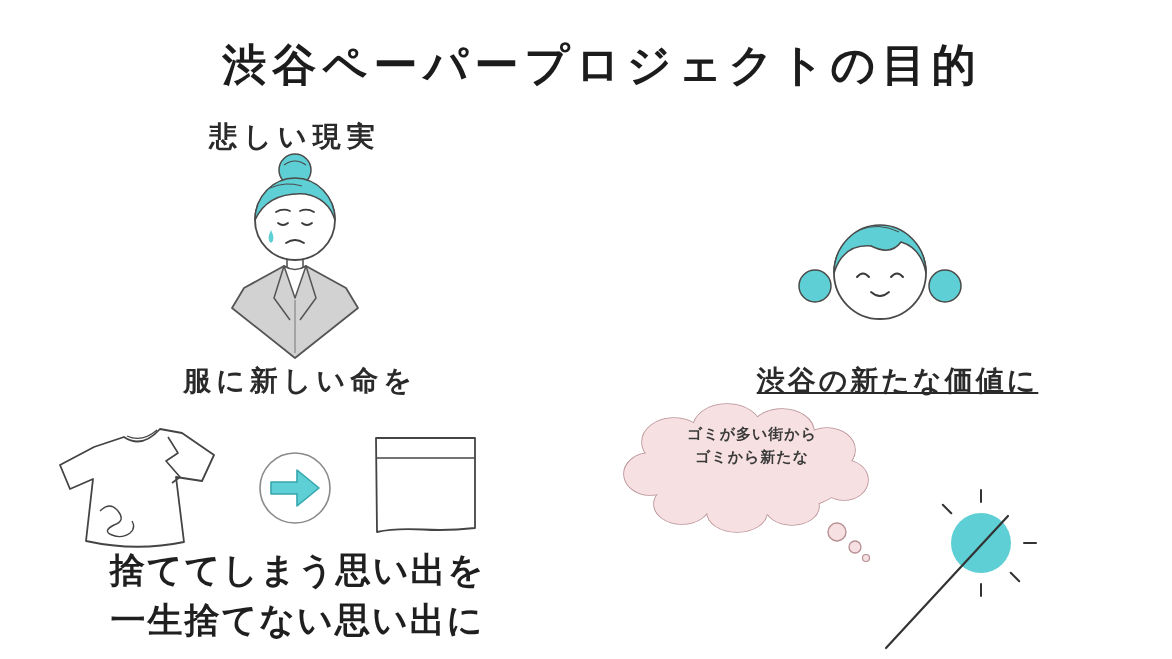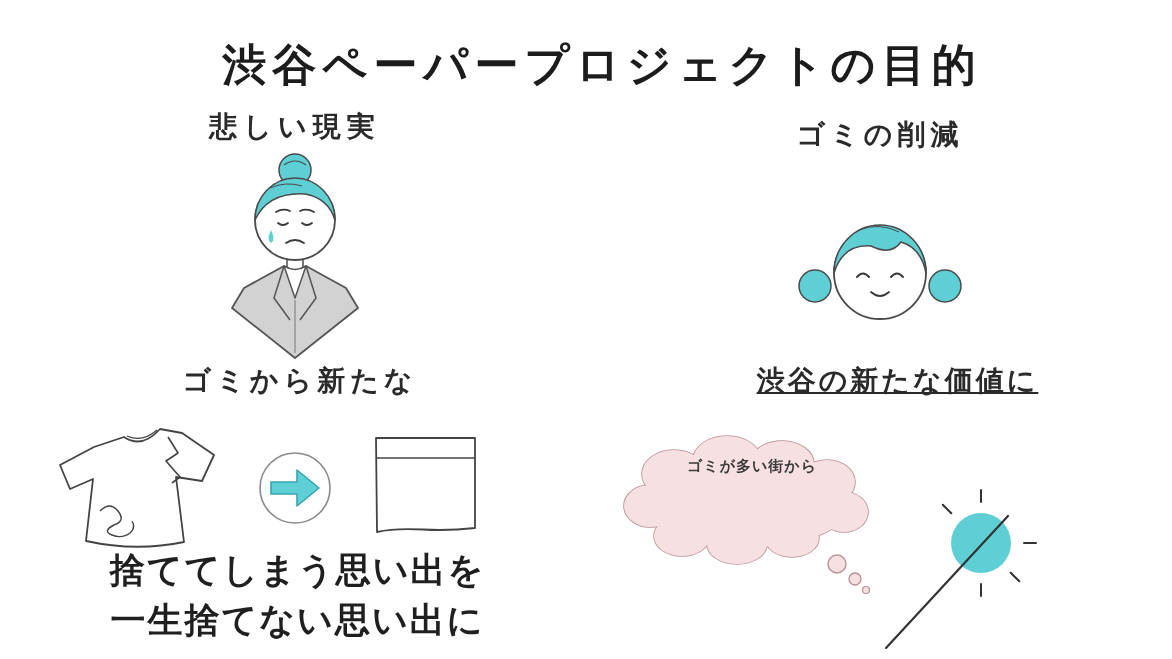--- a/index.html
+++ b/index.html
@@ -5,38 +5,38 @@
   html,body{margin:0;padding:0;background:#ffffff;}
   .slide{
     position:relative;width:1172px;height:659px;background:#ffffff;overflow:hidden;
     font-family:"DejaVu Sans","Liberation Sans",sans-serif;color:#262626;
   }
   .title{
     position:absolute;top:20px;left:0;width:100%;text-align:center;margin:16px;
     font-size:44px;font-weight:700;letter-spacing:6px;color:#1c1c1c;
   }
   .heading{position:absolute;font-size:28px;font-weight:600;text-align:center;color:#2a2a2a;}
-  .left-top{left:110px;top:108px;width:370px;letter-spacing:6px;}
+  .left-top{left:110px;top:118px;width:370px;letter-spacing:6px;}
   .left-mid{left:110px;top:362px;width:380px;letter-spacing:5px;}
   .right-top{left:700px;top:116px;width:360px;letter-spacing:5px;}
   .right-mid{left:715px;top:362px;width:365px;letter-spacing:3px;text-decoration:underline;}
   .caption{
     position:absolute;left:40px;width:515px;text-align:center;
     font-size:35px;font-weight:700;letter-spacing:2px;color:#1f1f1f;
   }
   .cap1{top:547px;}
   .cap2{top:597px;}
   .illus{position:absolute;}
   .illus svg{display:block;width:100%;height:100%;}
   .sad-woman{left:210px;top:148px;width:170px;height:212px;}
   .girl{left:793px;top:178px;width:175px;height:185px;}
   .shirt{left:48px;top:415px;width:180px;height:150px;}
   .arrow{left:257px;top:450px;width:76px;height:76px;}
   .paper{left:368px;top:428px;width:115px;height:122px;}
-  .bubble-wrap{position:absolute;left:612px;top:424px;width:280px;height:175px;}
+  .bubble-wrap{position:absolute;left:612px;top:392px;width:280px;height:175px;}
   .bubble-wrap svg{display:block;width:100%;height:100%;}
   .bubble-text{
     position:absolute;top:31px;left:15px;width:250px;text-align:center;
     font-size:15px;line-height:1.55;font-weight:600;letter-spacing:1px;color:#3a3a3a;
   }
   .wand{left:878px;top:488px;width:165px;height:168px;}
 </style>
 </head>
 <body>
 
@@ -72,21 +72,21 @@
       <path d="M 74,118 L 34,140 L 22,160 L 85,210 L 148,160 L 136,140 L 96,118 L 85,124 Z" fill="#d2d2d2" stroke="#555555" stroke-width="1.8" stroke-linejoin="round"></path>
 
       <path d="M 74,118 Q 85,125 96,118 L 85,150 Z" fill="#ffffff" stroke="#555555" stroke-width="1.5" stroke-linejoin="round"></path>
 
       <path d="M 74,118 L 64,150 L 80,172" stroke="#555555" stroke-width="1.5" fill="none" stroke-linejoin="round"></path>
       <path d="M 96,118 L 106,150 L 90,172" stroke="#555555" stroke-width="1.5" fill="none" stroke-linejoin="round"></path>
       <path d="M 85,152 L 85,205" stroke="#777777" stroke-width="1" fill="none"></path>
     </svg>
   </div>
 
-  <div class="heading left-mid">ゴミから新たな</div>
+  <div class="heading left-mid">服に新しい命を</div>
 
   <div class="illus shirt">
     <svg viewBox="0 0 180 150" fill="none">
       <path d="M 76,22 L 46,32 L 12,50 L 22,74 L 45,64 L 38,126 Q 88,137 136,127 L 128,62 L 154,66 L 166,40 L 134,18 L 112,14 Q 94,34 76,22 Z" fill="#ffffff" stroke="#444444" stroke-width="1.8" stroke-linejoin="round"></path>
       <path d="M 79,21 Q 94,28 109,15" stroke="#444444" stroke-width="1.2" fill="none"></path>
 
       <path d="M 120,22 L 130,38 L 118,46 L 132,62 L 124,68" stroke="#444444" stroke-width="1.6" fill="none" stroke-linejoin="round"></path>
 
       <path d="M 52,96 Q 62,86 70,96 Q 78,106 66,110 Q 54,116 64,120 Q 74,124 82,118 Q 88,113 84,106" stroke="#444444" stroke-width="1.4" fill="none"></path>
     </svg>
@@ -102,21 +102,20 @@
   <div class="illus paper">
     <svg viewBox="0 0 115 122" fill="none">
       <path d="M 8,10 L 107,10 L 107,100 Q 80,103 55,101.5 Q 26,100 9,104 Z" fill="#ffffff" stroke="#444444" stroke-width="1.8" stroke-linejoin="round"></path>
       <path d="M 8,30 L 107,30" stroke="#444444" stroke-width="1.6"></path>
     </svg>
   </div>
 
   <div class="caption cap1">捨ててしまう思い出を</div>
   <div class="caption cap2">一生捨てない思い出に</div>
 
-  <div class="heading right-top">ゴミの削減</div>
 
   <div class="illus girl">
     <svg viewBox="0 0 175 185" fill="none">
 
       <circle cx="22" cy="108" r="16" fill="#5ecfd4" stroke="#4a4a4a" stroke-width="1.5"></circle>
       <circle cx="152" cy="108" r="16" fill="#5ecfd4" stroke="#4a4a4a" stroke-width="1.5"></circle>
 
       <circle cx="87" cy="95" r="46" fill="#ffffff" stroke="#4a4a4a" stroke-width="1.8"></circle>
 
       <path d="M 41,95 A 46,48 0 0 1 133,95 Q 128,70 108,64 Q 98,78 78,68 Q 50,66 41,95 Z" fill="#5ecfd4" stroke="#4a4a4a" stroke-width="1.5"></path>
@@ -156,20 +155,21 @@
         <ellipse cx="70" cy="112" rx="28" ry="20"></ellipse>
         <ellipse cx="125" cy="120" rx="30" ry="20"></ellipse>
         <ellipse cx="180" cy="114" rx="27" ry="19"></ellipse>
       </g>
       <circle cx="225" cy="140" r="9" fill="#f7e0e2" stroke="#b78f94" stroke-width="1.4"></circle>
       <circle cx="243" cy="155" r="6" fill="#f7e0e2" stroke="#b78f94" stroke-width="1.3"></circle>
       <circle cx="254" cy="166" r="3.5" fill="#f7e0e2" stroke="#b78f94" stroke-width="1.2"></circle>
     </svg>
     <div class="bubble-text">
       <div>ゴミが多い街から</div>
+      <div>ゴミから新たな</div>
     </div>
   </div>
 
   <div class="illus wand">
     <svg viewBox="0 0 165 168" fill="none">
       <circle cx="103" cy="55" r="30" fill="#5ecfd4"></circle>
       <path d="M 8,160 L 130,28" stroke="#333333" stroke-width="2.2" stroke-linecap="round"></path>
       <path d="M 103,14 L 103,2" stroke="#333333" stroke-width="2" stroke-linecap="round"></path>
       <path d="M 146,55 L 158,55" stroke="#333333" stroke-width="2" stroke-linecap="round"></path>
       <path d="M 103,96 L 103,108" stroke="#333333" stroke-width="2" stroke-linecap="round"></path>

